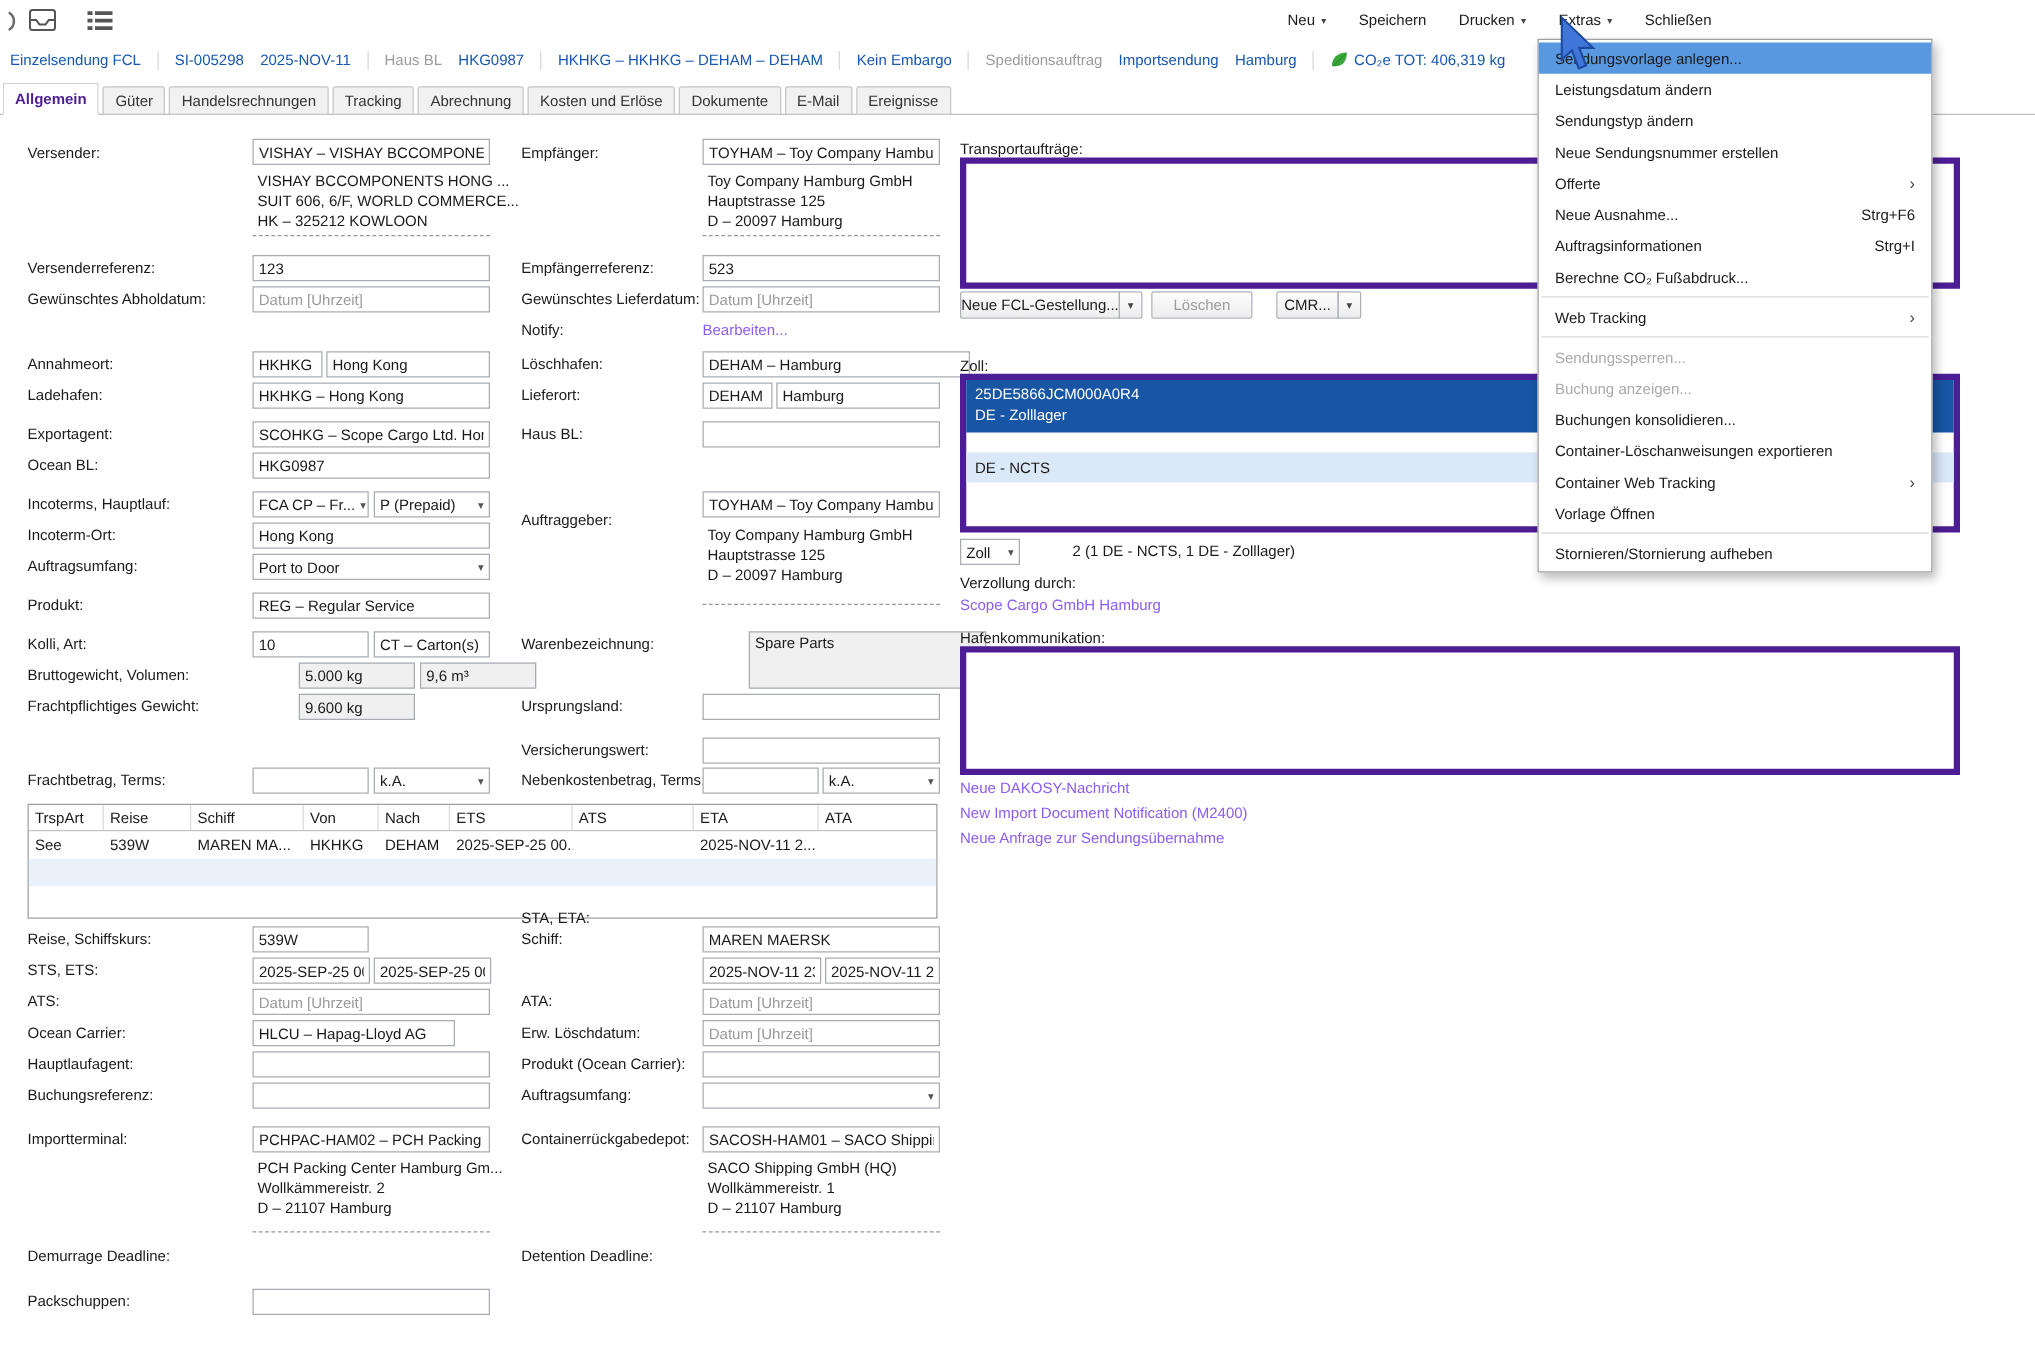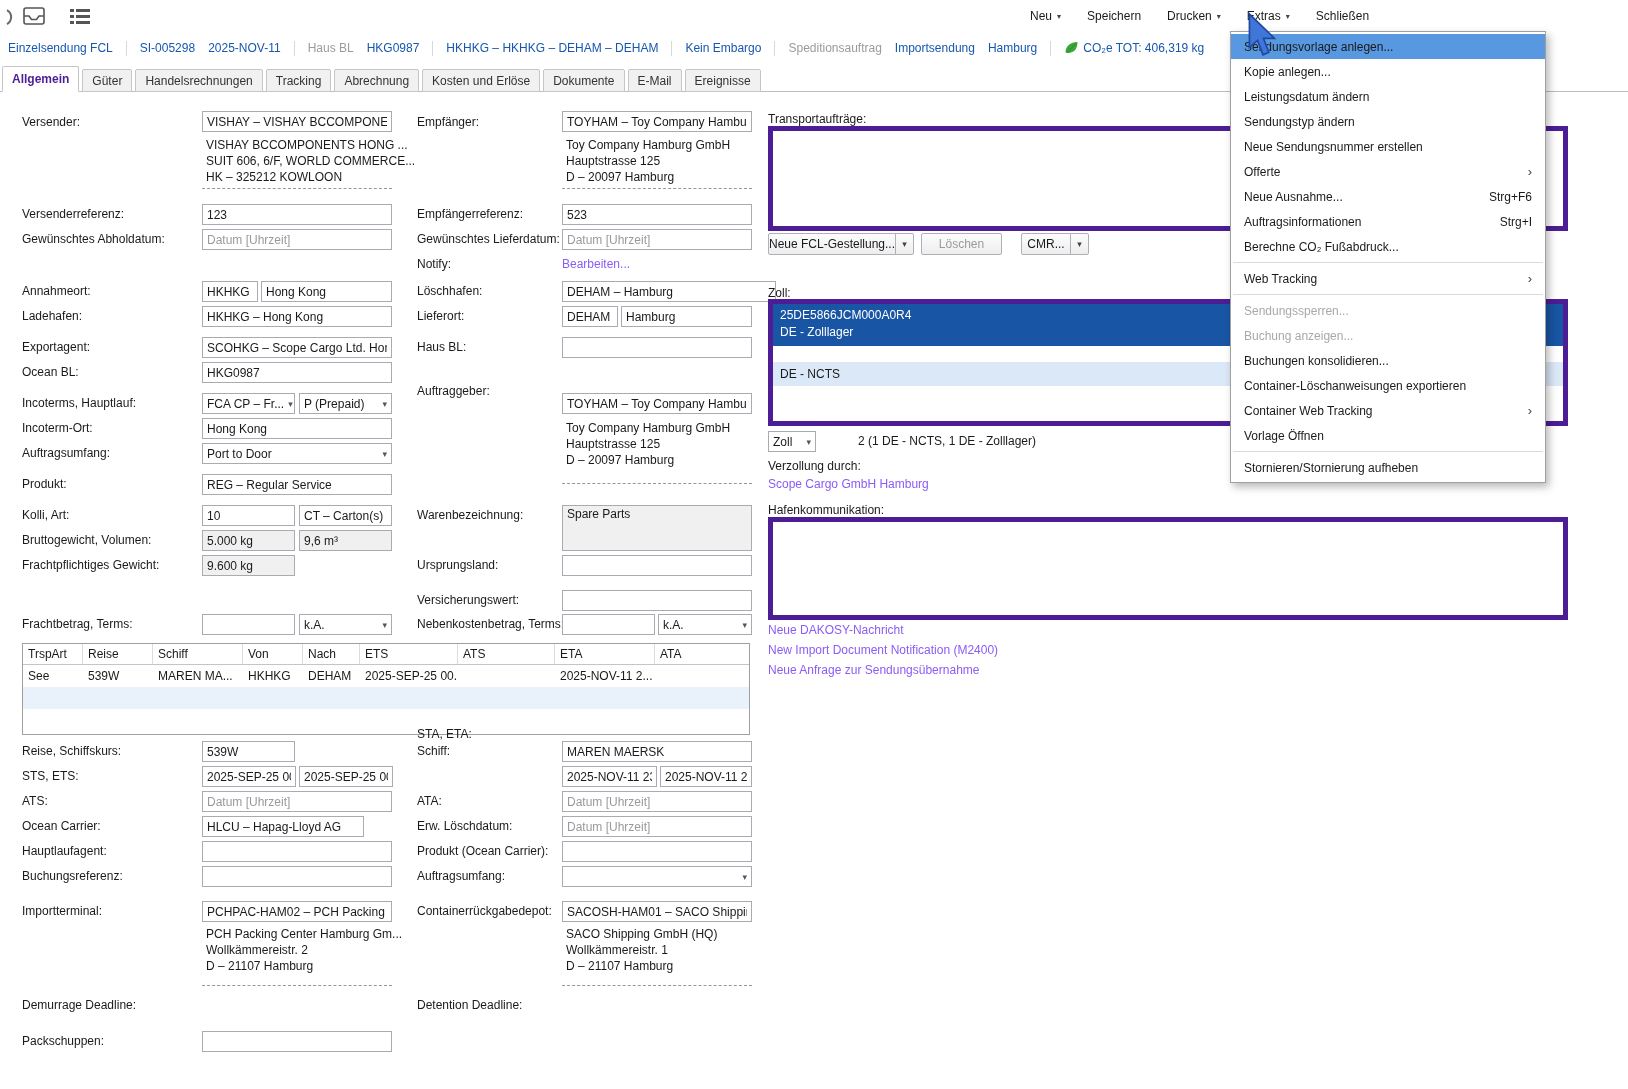--- a/index.html
+++ b/index.html
@@ -4,21 +4,21 @@
 <style>
   * { margin:0; padding:0; box-sizing:border-box; }
   html,body { background:#fff; }
   body { font-family:"Liberation Sans", sans-serif; }
   .app { position:relative; width:1628px; height:1089px; background:#fff; overflow:hidden; font-size:12px; color:#1a1a1a; }
   .abs { position:absolute; }
   .lbl { position:absolute; font-size:12px; color:#1a1a1a; white-space:nowrap; }
   .fld { position:absolute; height:21px; border:1px solid #a8acb2; background:#fff; font-size:12px; padding:1px 4px; color:#1a1a1a; font-family:"Liberation Sans",sans-serif; white-space:nowrap; overflow:hidden; }
   input.fld { outline:none; }
   input.fld::placeholder { color:#9a9a9a; font-style:normal; }
-  .fld.gray { background:#f0f0f0; }
+  .fld.gray { background:#f0f0f0;margin-left:37px; }
   .dd { display:flex; align-items:center; justify-content:space-between; }
   .chev { color:#555; font-size:9px; margin-left:4px; flex:none; }
   .link { position:absolute; color:#8b5cf6; font-size:12px; white-space:nowrap; cursor:pointer; }
   .addr { position:absolute; font-size:12px; color:#1a1a1a; white-space:nowrap; }
   .dash { position:absolute; border-bottom:1px dashed #979797; height:1px; }
   .box { position:absolute; border:5px solid #4c1d95; background:#fff; }
 
   
   .toolbar { position:absolute; left:0; top:0; width:1628px; height:32px; background:#fff; }
   .tb-actions { position:absolute; left:1030px; top:0; height:32px; display:flex; align-items:center; gap:26px; font-size:12px; color:#1a1a1a; }
@@ -195,21 +195,21 @@
 
   <div class="lbl" style="left:22px;top:396px">Incoterms, Hauptlauf:</div>
   <div class="fld dd" style="left:202px;top:393px;width:93px">
       <span>FCA CP – Fr...</span>
       <span class="chev">▾</span>
     </div>
   <div class="fld dd" style="left:299px;top:393px;width:93px">
       <span>P (Prepaid)</span>
       <span class="chev">▾</span>
     </div>
-  <div class="lbl" style="left:417px;top:384px">Auftraggeber:</div>
+  <div class="lbl" style="left:417px;top:409px">Auftraggeber:</div>
   <input class="fld" style="left: 562px; top: 393px; width: 190px;" value="TOYHAM – Toy Company Hamburg">
 
   <div class="lbl" style="left:22px;top:421px">Incoterm-Ort:</div>
   <input class="fld" style="left: 202px; top: 418px; width: 190px;" value="Hong Kong">
   <div class="addr" style="left:566px;top:421px">Toy Company Hamburg GmbH</div>
   <div class="addr" style="left:566px;top:437px">Hauptstrasse 125</div>
   <div class="addr" style="left:566px;top:453px">D – 20097 Hamburg</div>
   <div class="dash" style="left:562px;top:483px;width:190px"></div>
 
   <div class="lbl" style="left:22px;top:446px">Auftragsumfang:</div>
@@ -369,23 +369,20 @@
 
   <div class="link" style="left:768px;top:623px">Neue DAKOSY-Nachricht</div>
   <div class="link" style="left:768px;top:643px">New Import Document Notification (M2400)</div>
   <div class="link" style="left:768px;top:663px">Neue Anfrage zur Sendungsübernahme</div>
 
   <div class="menu">
     <div class="mi hl">
         <span>Sendungsvorlage anlegen...</span>
       </div>
     <div class="mi">
-        <span>Kopie anlegen...</span>
-      </div>
-    <div class="mi">
         <span>Leistungsdatum ändern</span>
       </div>
     <div class="mi">
         <span>Sendungstyp ändern</span>
       </div>
     <div class="mi">
         <span>Neue Sendungsnummer erstellen</span>
       </div>
     <div class="mi">
         <span>Offerte</span>

